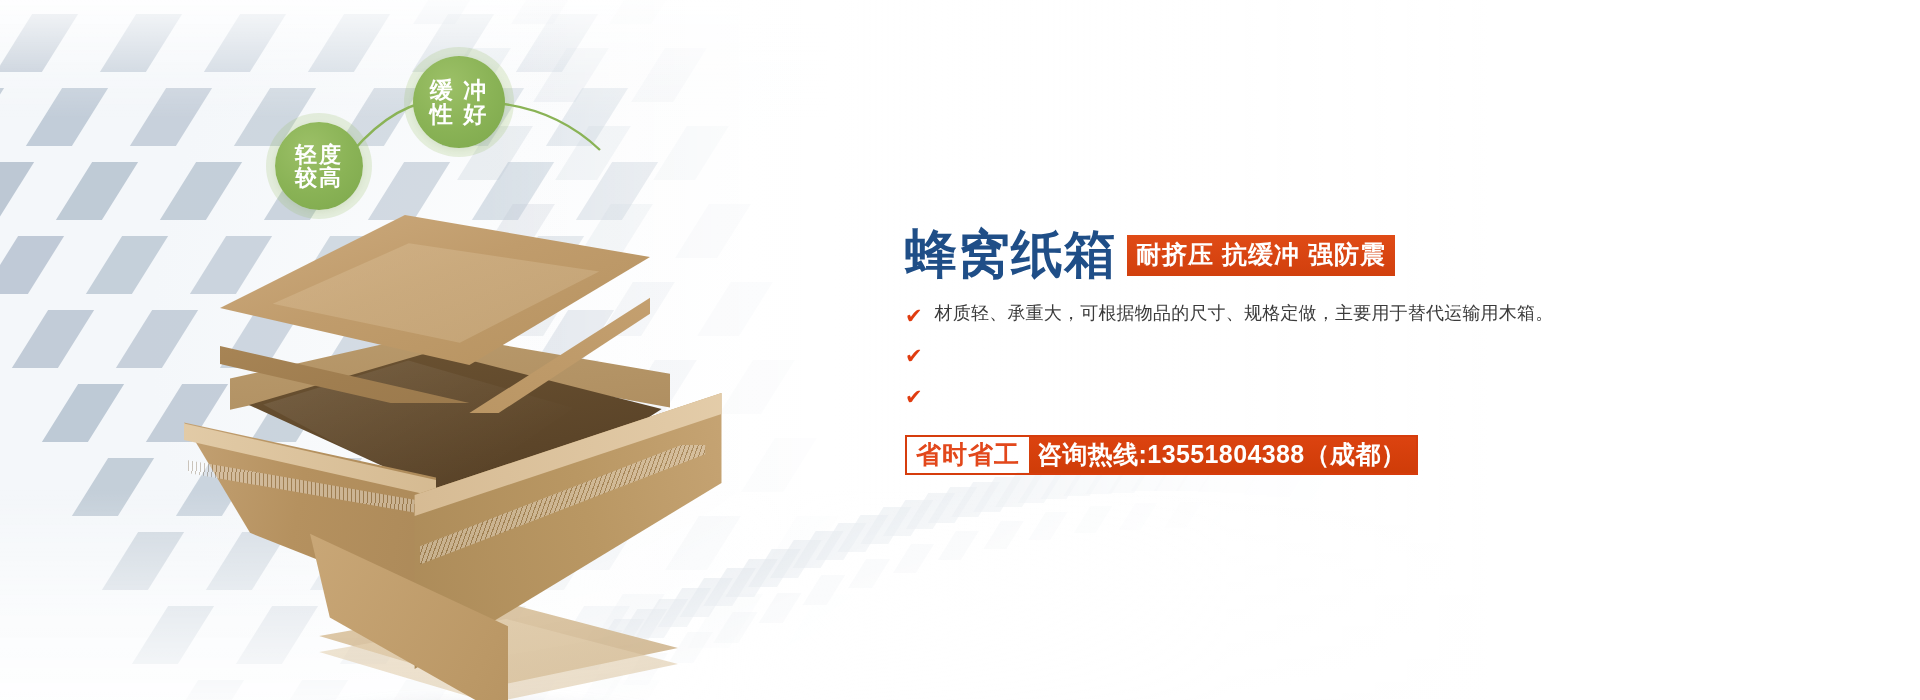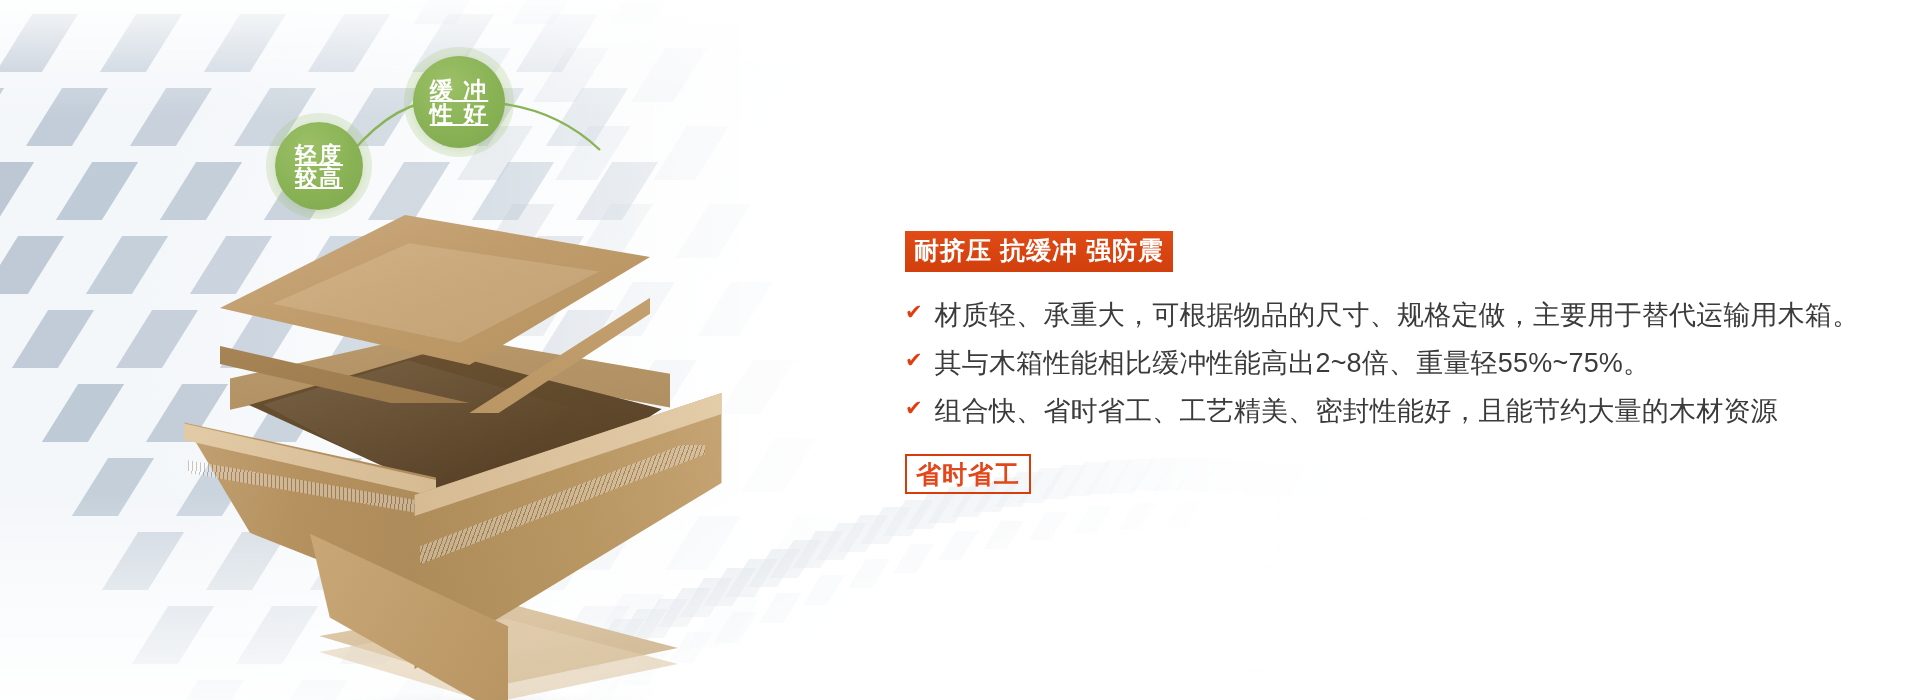--- a/index.html
+++ b/index.html
@@ -64,21 +64,21 @@
     border-radius:50%;
     background:radial-gradient(circle at 38% 30%, #9cc067 0%, #8ab356 52%, #7da84c 100%);
     box-shadow:0 0 0 9px rgba(154,190,104,.22), 0 2px 6px rgba(90,120,55,.13);
     display:flex; flex-direction:column; align-items:center; justify-content:center;
     color:#ffffff;
     text-align:center;
     line-height:1.06;
     font-weight:700;
     letter-spacing:2px;
   }
-  .badge span { display:block; white-space:nowrap;text-decoration:underline; }
+  .badge span { display:block; white-space:nowrap; }
   #badge-0 { left:275px; top:122px; width:88px;  height:88px;  font-size:22px; }
   #badge-1 { left:413px; top:56px;  width:92px;  height:92px;  font-size:23px; }
   #badge-2 { left:552px; top:124px; width:96px;  height:96px;  font-size:24px; }
 
   
   #arcs { position:absolute; left:0; top:0; width:900px; height:300px; overflow:visible; }
 
   
   #product { position:absolute; left:170px; top:195px; width:620px; height:420px; }
 
@@ -203,21 +203,21 @@
   #bullets { margin-top:22px; }
   .bullet {
     display:flex; align-items:flex-start; gap:12px;
     margin-bottom:13px;
   }
   .check {
     color:#e03c10; font-size:21px; font-weight:700; line-height:1.25;
     flex:0 0 auto; padding-top:1px;
   }
   .btext {
-    font-size:27px; color:#3b3b3b; line-height:1.3; white-space:nowrap;
+    font-size:18px; color:#3b3b3b; line-height:1.3; white-space:nowrap;
     letter-spacing:.2px;
   }
 
   #hotline {
     margin-top:12px; display:inline-flex; align-items:stretch;
     border:2px solid #d63c0c; height:40px;
   }
   #hl-left {
     display:flex; align-items:center; padding:0 9px;
     color:#e2471b; font-size:25px; font-weight:700; letter-spacing:1px;
@@ -434,39 +434,43 @@
     </div>
     <div class="badge" id="badge-1">
       <span>缓 冲</span>
       <span>性 好</span>
     </div>
   </div>
 
   <div id="panel">
 
     <div id="title-row">
+      <div id="main-title">蜂窝纸箱</div>
       <div id="title-right">
         <div id="tagline">耐挤压  抗缓冲  强防震</div>
       </div>
     </div>
 
     <div id="bullets">
       <div class="bullet">
         <span class="check">✔</span>
         <span class="btext">材质轻、承重大，可根据物品的尺寸、规格定做，主要用于替代运输用木箱。</span>
       </div>
       <div class="bullet">
         <span class="check">✔</span>
-        <span class="btext">其与木箱性能相比缓冲性能高出2~8倍、重量轻55%~75%。</span>
       </div>
       <div class="bullet">
         <span class="check">✔</span>
-        <span class="btext">组合快、省时省工、工艺精美、密封性能好，且能节约大量的木材资源</span>
       </div>
     </div>
 
     <div id="hotline">
       <div id="hl-left">省时省工</div>
+      <div id="hl-right">
+        <span>咨询热线:</span>
+        <span class="num">13551804388</span>
+        <span>（成都）</span>
+      </div>
     </div>
 
   </div>
 
 </div>
 
 </body></html>

